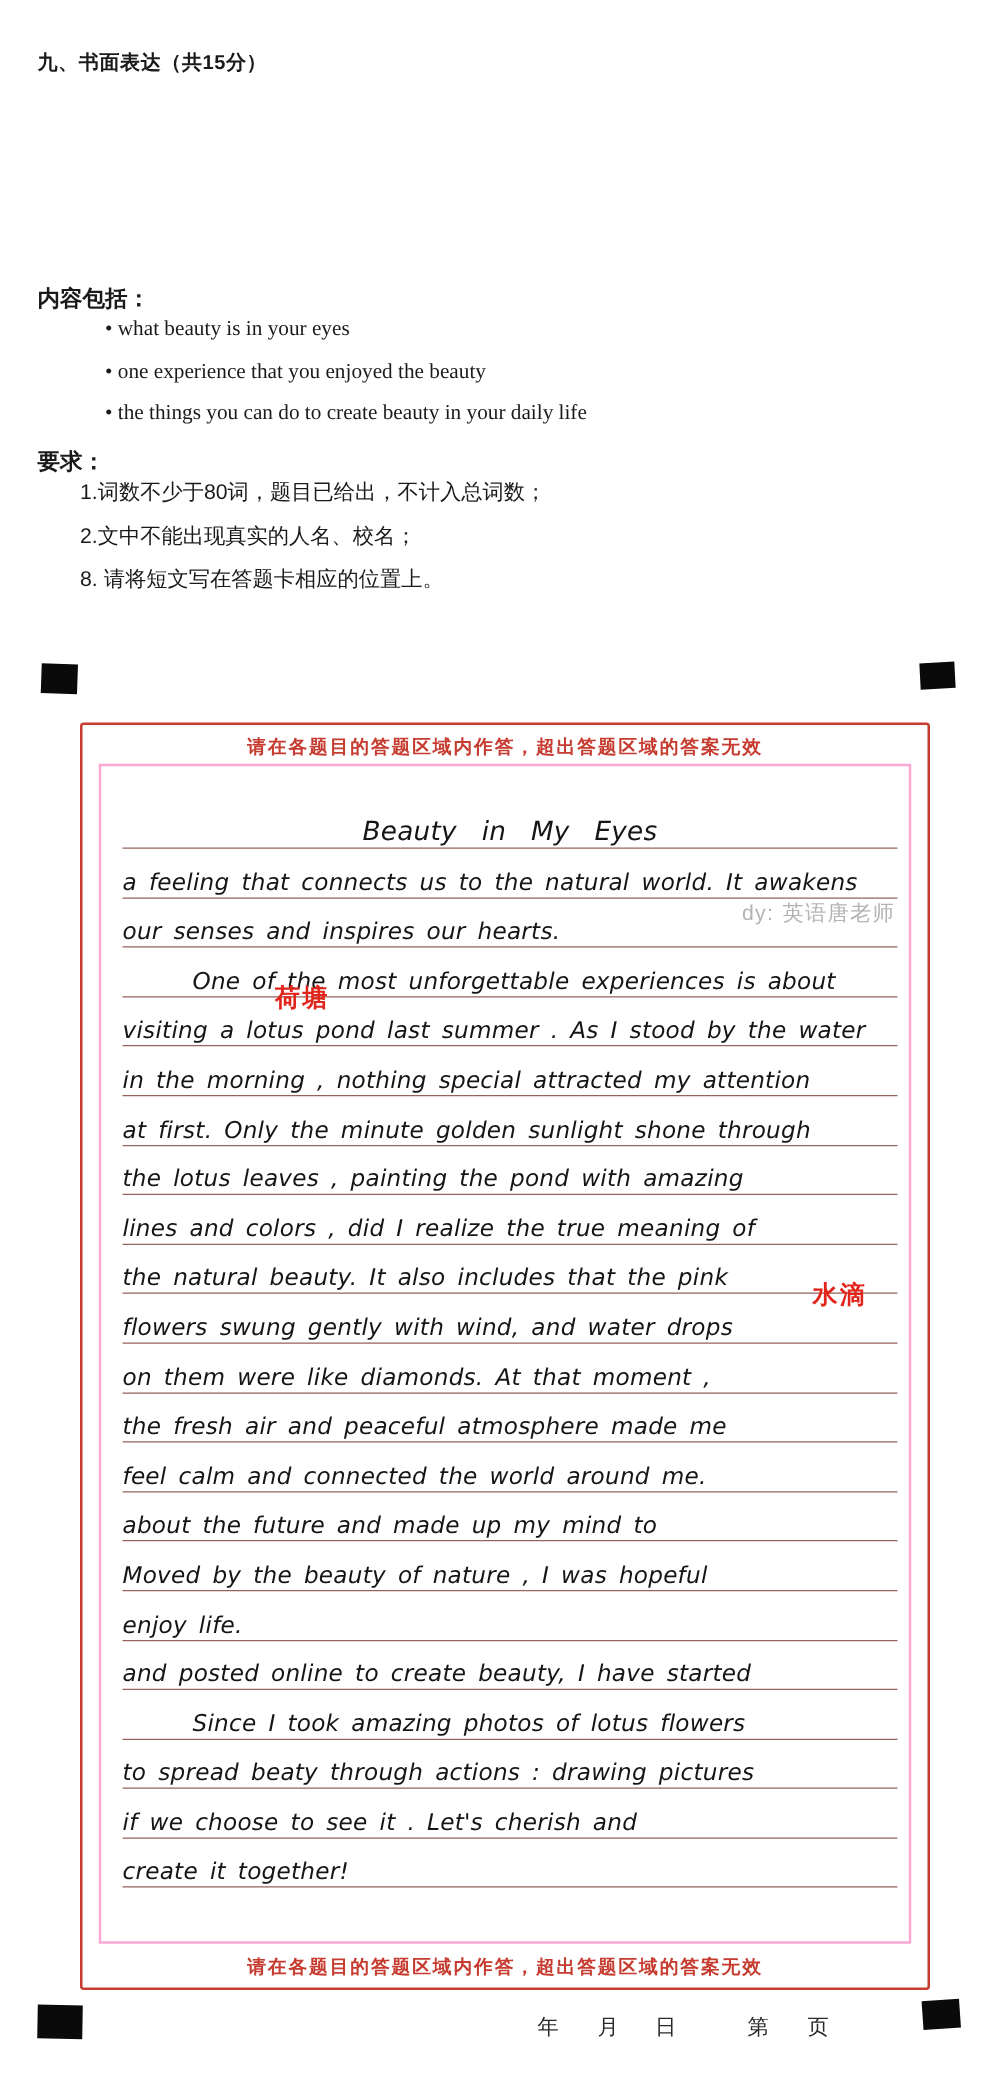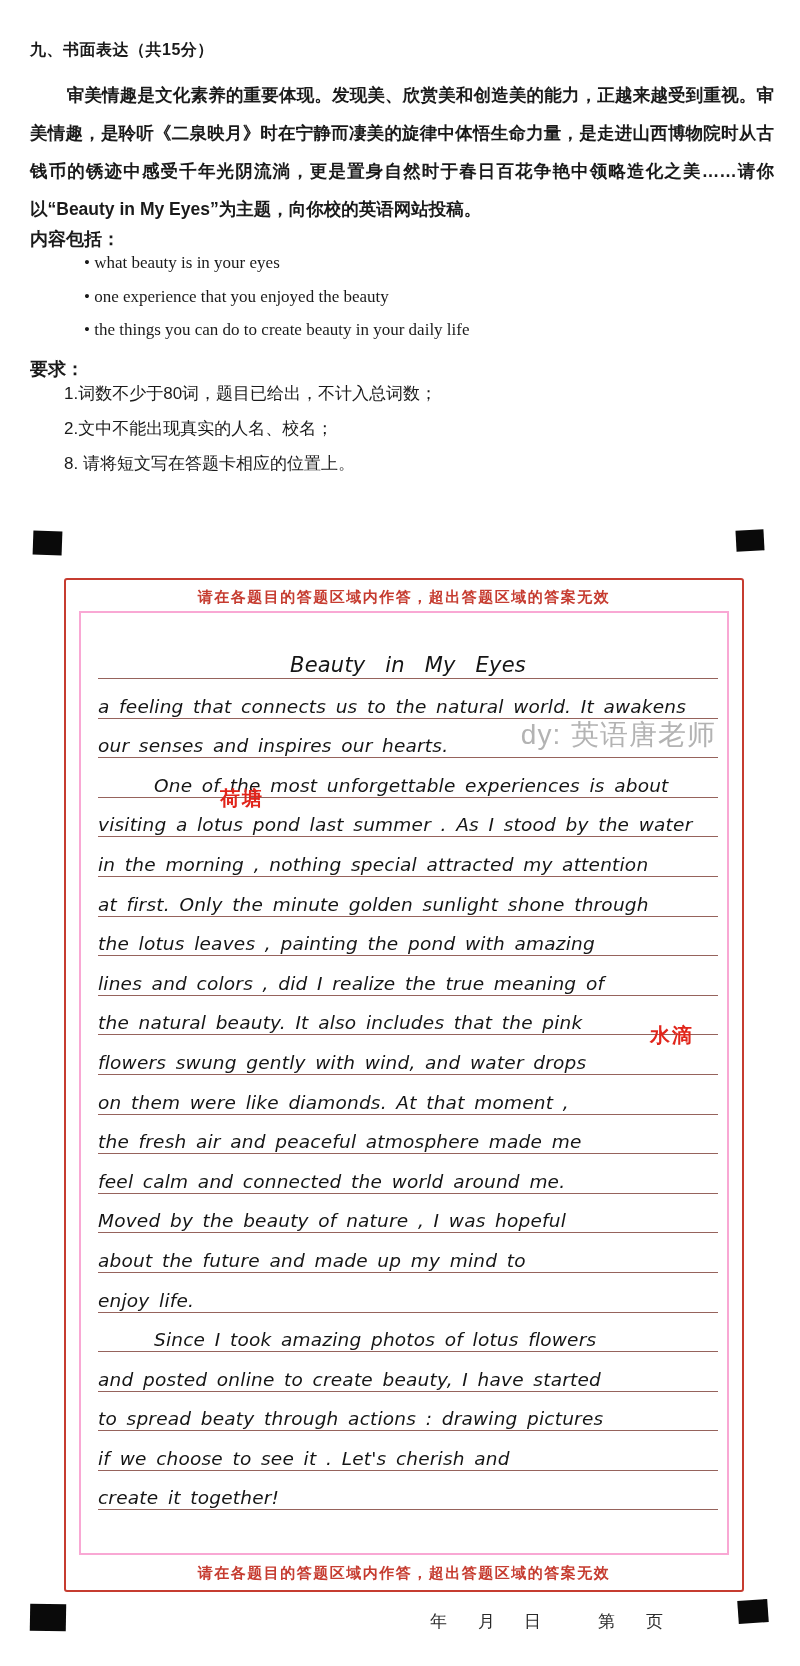--- a/index.html
+++ b/index.html
@@ -45,38 +45,37 @@
          font-family:"DejaVu Sans", sans-serif;font-style:italic;color:#151515;}
   .line{position:relative;height:37.6px;border-bottom:1.2px solid #96635c;
         display:flex;align-items:flex-end;white-space:nowrap;
         font-size:18.5px;word-spacing:3.5px;letter-spacing:.2px;padding-bottom:1px;}
   .line.title-line{height:40px;justify-content:center;font-size:21px;word-spacing:13px;}
   .line.indent{padding-left:56px;}
   .annotation{position:absolute;top:-13px;color:#e1251b;font-size:20px;font-weight:bold;
               font-style:normal;font-family:"Liberation Sans", sans-serif;letter-spacing:2px;}
   #anno-0{left:122px;}
   #anno-1{right:24px;}
-  .watermark{position:absolute;right:2px;bottom:3px;color:#b3b3b3;font-size:28px;
+  .watermark{position:absolute;right:2px;bottom:15px;color:#b3b3b3;font-size:17px;
              font-style:normal;font-family:"Liberation Sans", sans-serif;
              word-spacing:1px;letter-spacing:1px;}
 
   
   #footer{position:absolute;left:430px;top:1610px;font-size:17px;color:#2a2a2a;
           font-family:"Liberation Serif", serif;}
   #footer span{position:absolute;top:0;}
   #f-year{left:0px;} #f-month{left:48px;} #f-day{left:94px;}
   #f-di{left:168px;} #f-ye{left:216px;}
 </style>
 </head>
 <body>
 
 <div id="page">
 
   <div class="sec-title">九、书面表达（共15分）</div>
-  <div class="prompt">审美情趣是文化素养的重要体现。发现美、欣赏美和创造美的能力，正越来越受到重视。审美情趣，是聆听《二泉映月》时在宁静而凄美的旋律中体悟生命力量，是走进山西博物院时从古钱币的锈迹中感受千年光阴流淌，更是置身自然时于春日百花争艳中领略造化之美……请你以“Beauty in My Eyes”为主题，向你校的英语网站投稿。</div>
   <div class="sub-head" id="content-head">内容包括：</div>
   <ul class="bullets">
     <li>what beauty is in your eyes</li>
     <li>one experience that you enjoyed the beauty</li>
     <li>the things you can do to create beauty in your daily life</li>
   </ul>
   <div class="sub-head" id="require-head">要求：</div>
   <ul class="reqs">
     <li>1.词数不少于80词，题目已给出，不计入总词数；</li>
     <li>2.文中不能出现真实的人名、校名；</li>
@@ -110,25 +109,25 @@
         <div class="line">the lotus leaves , painting the pond with amazing</div>
         <div class="line">lines and colors , did I realize the true meaning of</div>
         <div class="line">the natural beauty. It also includes that the pink</div>
         <div class="line">
           <span>flowers swung gently with wind, and water drops</span>
           <span class="annotation" id="anno-1">水滴</span>
         </div>
         <div class="line">on them were like diamonds. At that moment ,</div>
         <div class="line">the fresh air and peaceful atmosphere made me</div>
         <div class="line">feel calm and connected the world around me.</div>
+        <div class="line">about the future and made up my mind to</div>
         <div class="line">Moved by the beauty of nature , I was hopeful</div>
-        <div class="line">about the future and made up my mind to</div>
         <div class="line">enjoy life.</div>
+        <div class="line">and posted online to create beauty, I have started</div>
         <div class="line indent">Since I took amazing photos of lotus flowers</div>
-        <div class="line">and posted online to create beauty, I have started</div>
         <div class="line">to spread beaty through actions : drawing pictures</div>
         <div class="line">if we choose to see it . Let's cherish and</div>
         <div class="line">create it together!</div>
       </div>
     </div>
 
     <div class="warning" id="warn-bottom">请在各题目的答题区域内作答，超出答题区域的答案无效</div>
   </div>
 
   <div id="footer">

